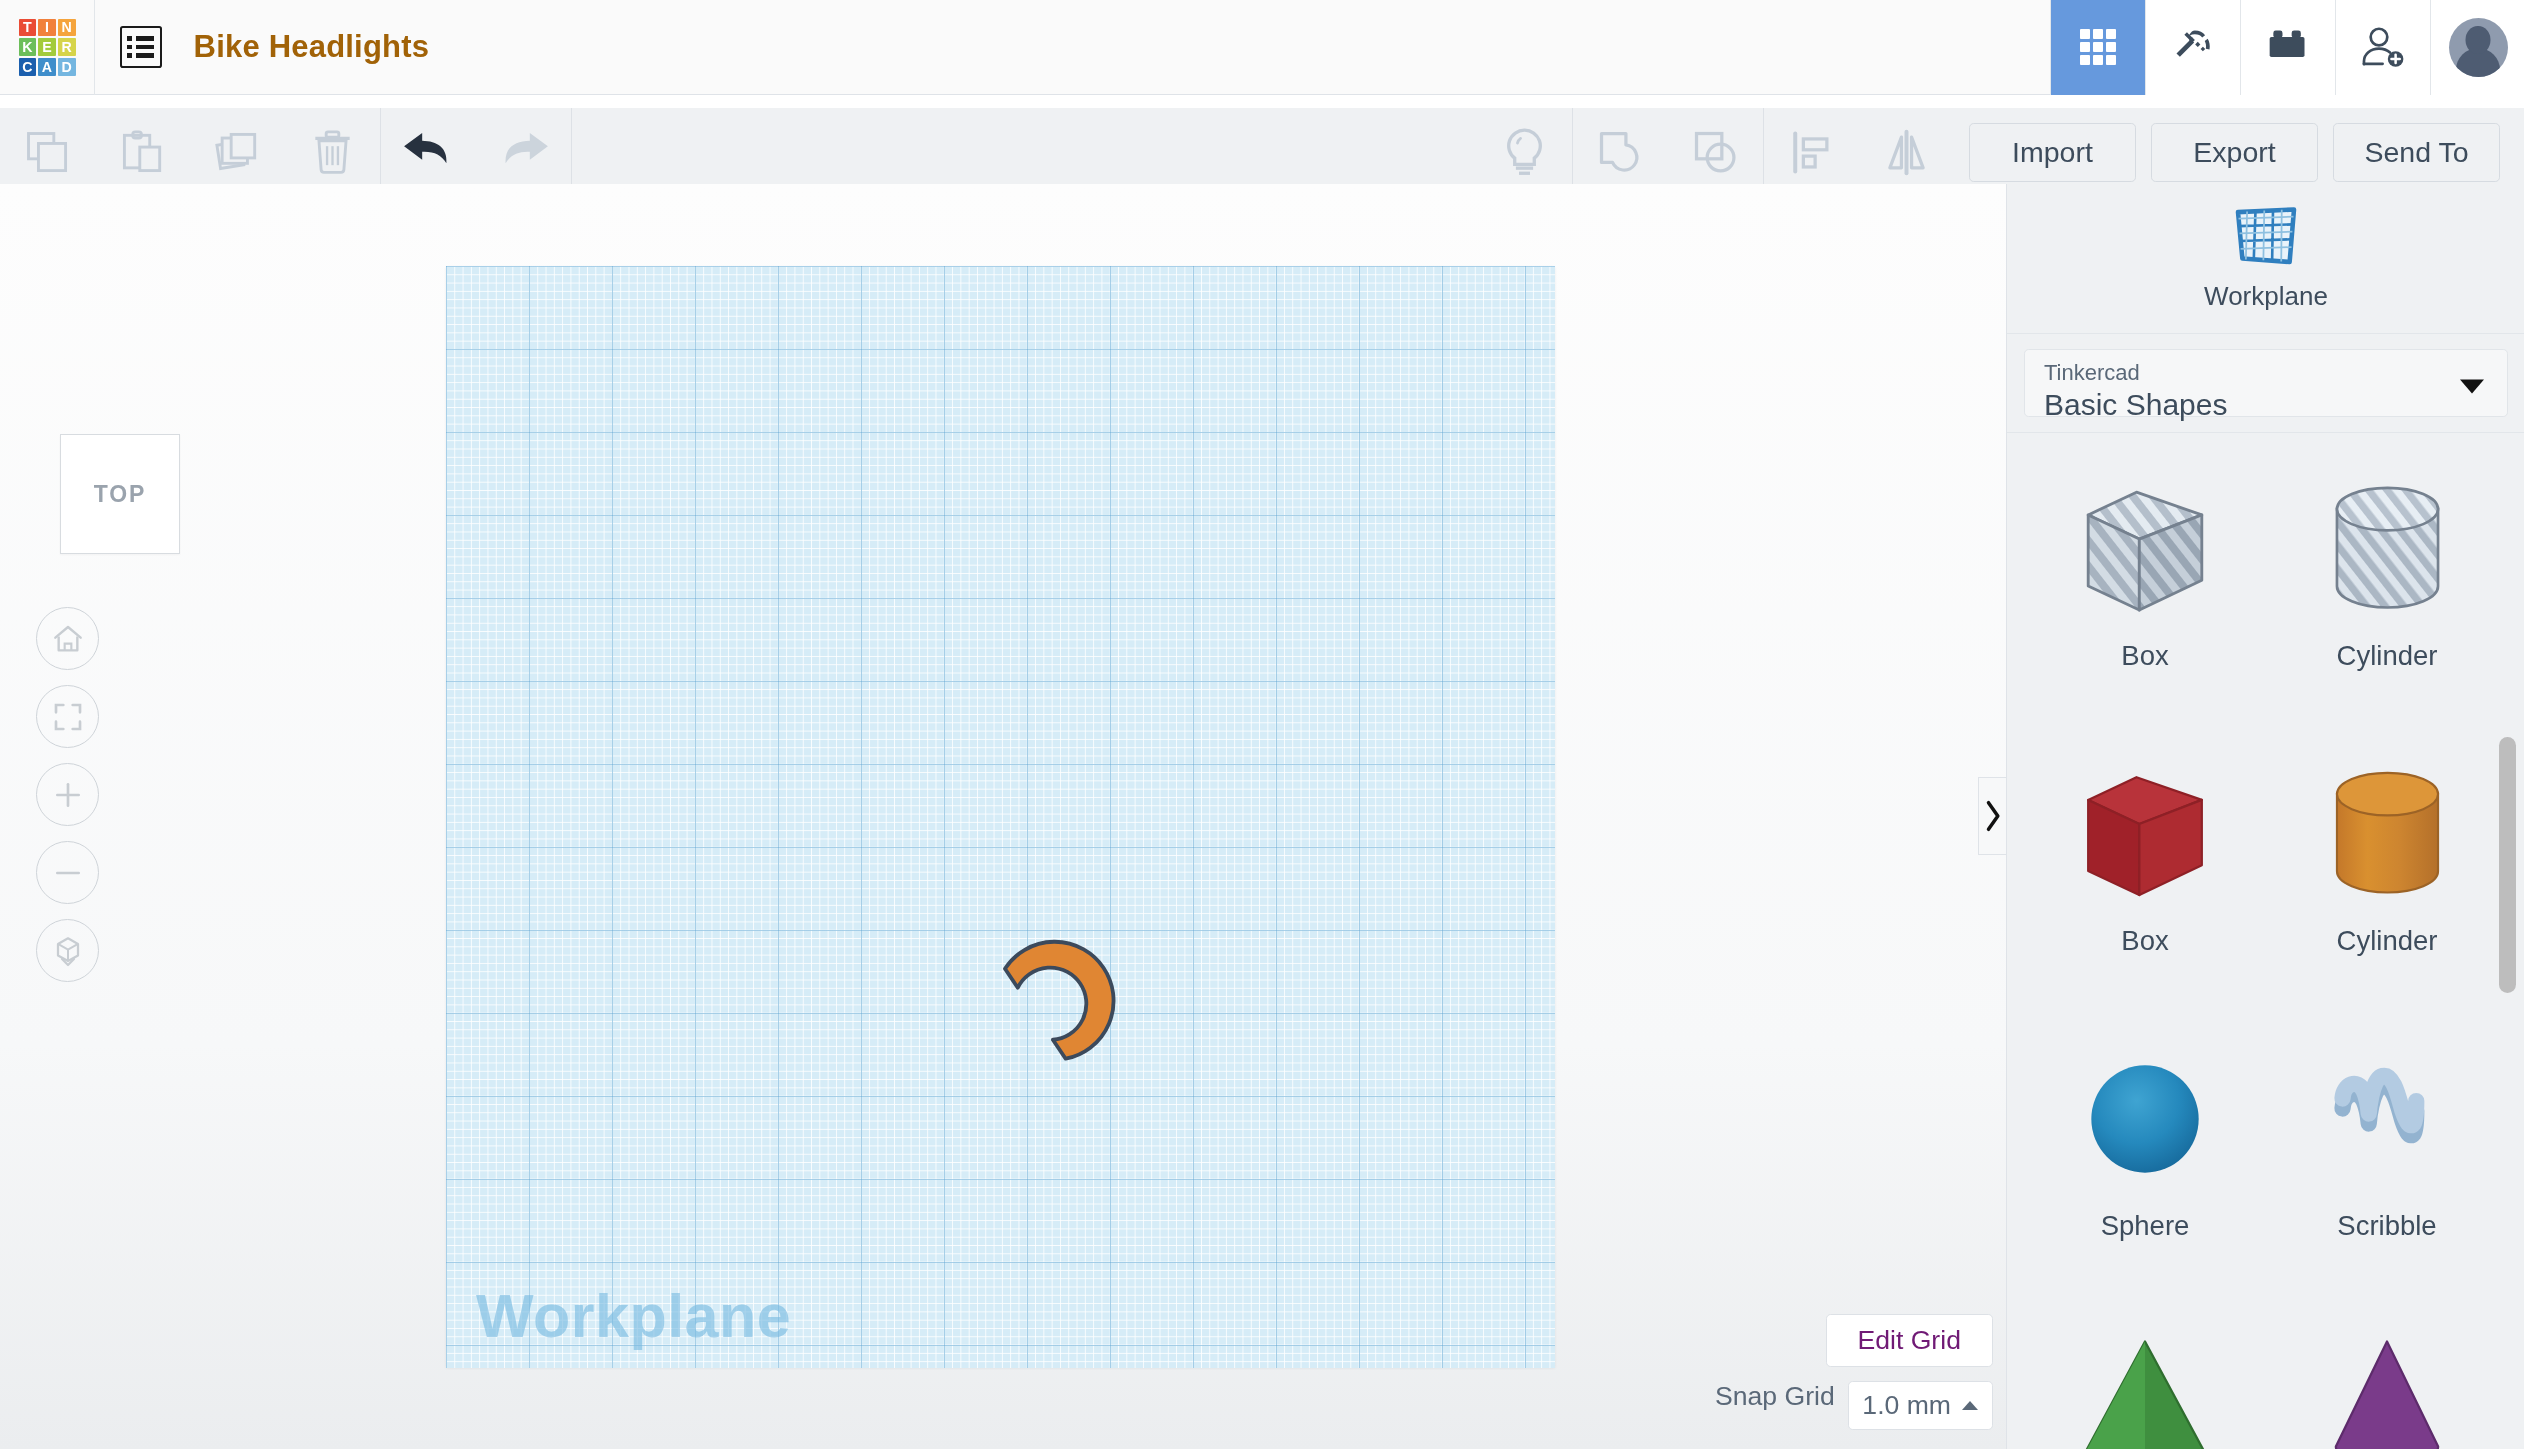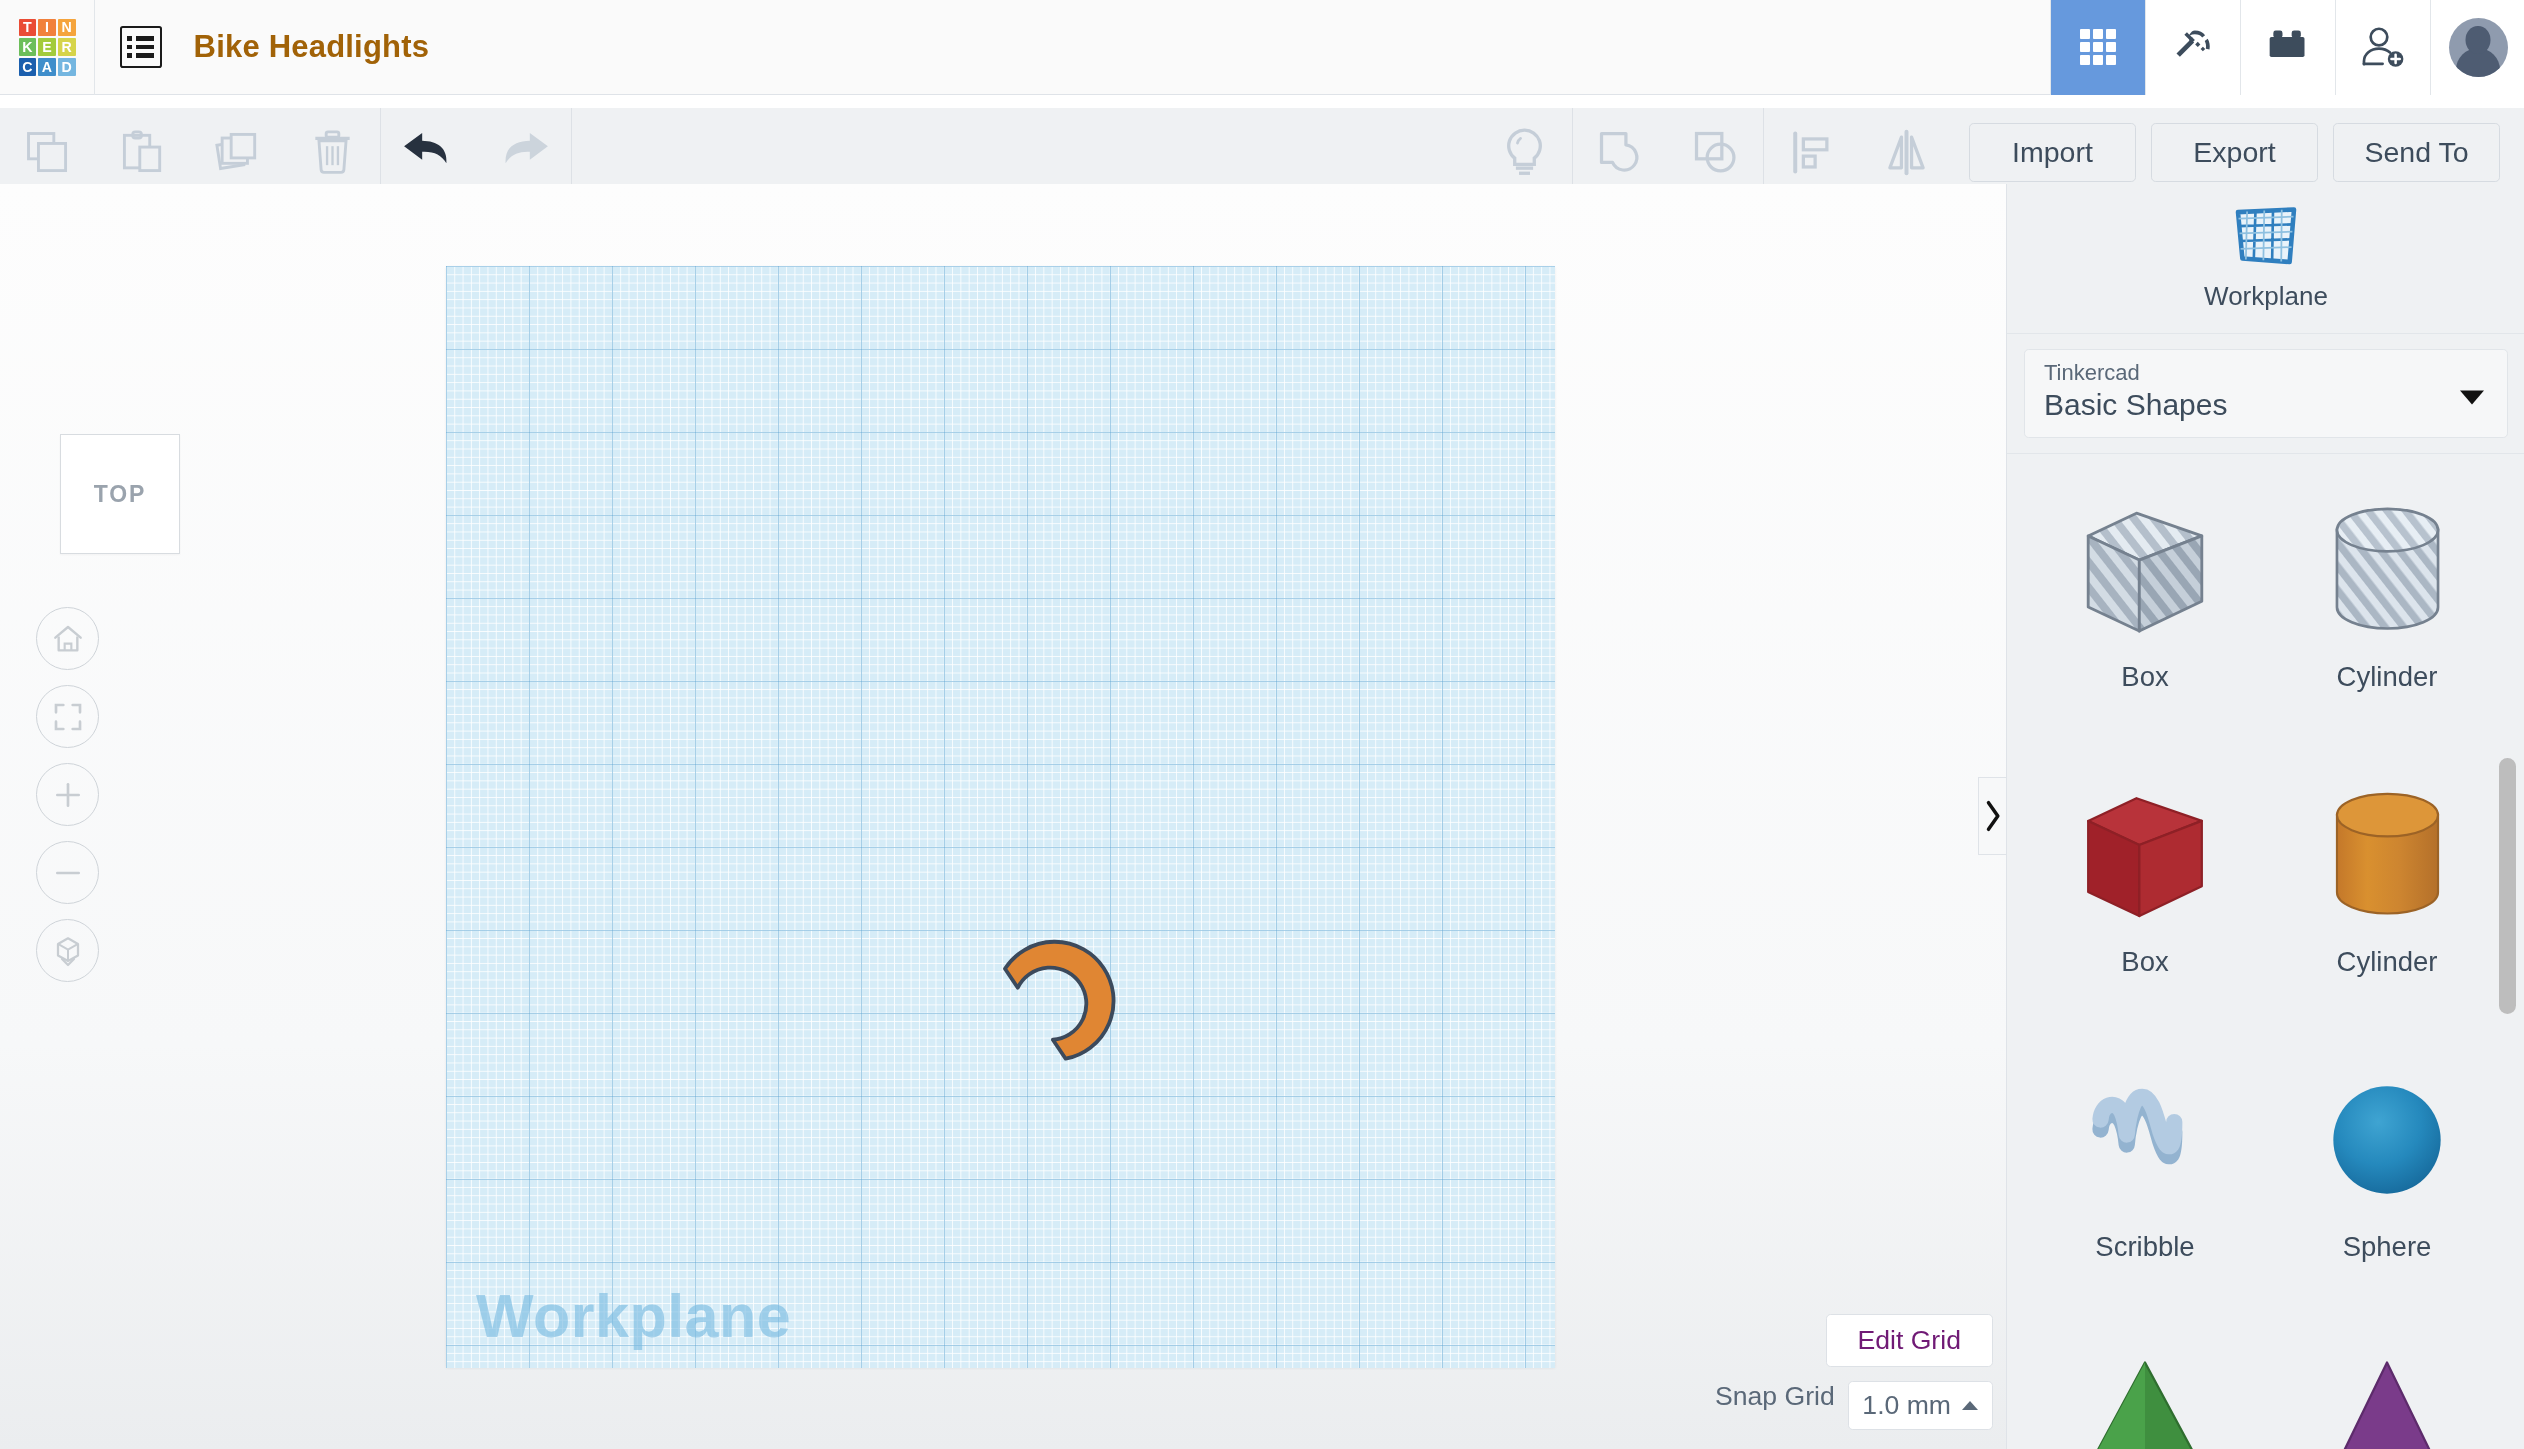--- a/index.html
+++ b/index.html
@@ -165,21 +165,21 @@
   
   .rpanel {
     position: absolute; left: 2006px; top: 184px; width: 519px; height: 1265px;
     background: #eff1f3; border-left: 0.9px solid #dfe3e8;
     display: flex; flex-direction: column;
   }
   .rp-top { display: flex; height: 150px; border-bottom: 0.9px solid #e2e6ea; }
   .rp-tool { flex: 1; display: flex; flex-direction: column; align-items: center; justify-content: center; gap: 11.4px; cursor: pointer; }
   .rp-tool span { font-size: 26px; color: #3d4c5c; }
   .rp-select {
-    margin: 15px 17px 0 17px; height: 89px; background: #f6f7f8;
+    margin: 15px 17px 0 17px; height: 68px; background: #f6f7f8;
     border: 0.9px solid #e1e5e9; border-radius: 4.7px; position: relative; cursor: pointer;
     padding: 11.4px 19px;
   }
   .rp-select .sm { font-size: 22px; color: #5a6878; line-height: 1.1; }
   .rp-select .lg { font-size: 30px; color: #3d4c5c; line-height: 1.25; }
   .rp-select .tri {
     position: absolute; right: 23px; top: 50%; transform: translateY(-25%);
     width: 0; height: 0; border-left: 12.3px solid transparent; border-right: 12.3px solid transparent; border-top: 14.2px solid #111;
   }
   .rp-divider { height: 0.9px; background: #e2e6ea; margin: 15px 0 0 0; }
@@ -542,42 +542,42 @@
               <ellipse cx="50" cy="20" rx="38" ry="16" fill="#dd9639" stroke="#9c6326" stroke-width="1.6"></ellipse>
             </svg>
           </div>
           <div class="glabel">Cylinder</div>
         </div>
       </div>
 
       <div class="grow">
         <div class="gcell">
           <div class="gthumb">
-            <svg width="129" height="125" viewBox="0 0 100 100">
-              <path d="M14 42c1-12 12-16 17-6 3 7 4 18 4 18s2-28 11-30 13 18 16 28c3 9 6 14 9 10 2-3 2-12 2-18" fill="none" stroke="#93b3d0" stroke-width="13" stroke-linecap="round" stroke-linejoin="round"></path>
-              <path d="M14 34c1-12 12-16 17-6 3 7 4 18 4 18s2-28 11-30 13 18 16 28c3 9 6 14 9 10 2-3 2-12 2-18" fill="none" stroke="#b3cbe2" stroke-width="13" stroke-linecap="round" stroke-linejoin="round"></path>
-            </svg>
-          </div>
-          <div class="glabel">Scribble</div>
-        </div>
-        <div class="gcell">
-          <div class="gthumb">
             <svg width="122" height="122" viewBox="0 0 100 100">
               <defs>
                 <radialGradient id="sphg" cx="42%" cy="33%" r="72%">
                   <stop offset="0" stop-color="#3fa4d2"></stop>
                     <stop offset=".55" stop-color="#2589bd"></stop>
                   <stop offset="1" stop-color="#16699b"></stop>
                 </radialGradient>
               </defs>
               <circle cx="50" cy="50" r="44" fill="url(#sphg)"></circle>
             </svg>
           </div>
           <div class="glabel">Sphere</div>
         </div>
+        <div class="gcell">
+          <div class="gthumb">
+            <svg width="129" height="125" viewBox="0 0 100 100">
+              <path d="M14 42c1-12 12-16 17-6 3 7 4 18 4 18s2-28 11-30 13 18 16 28c3 9 6 14 9 10 2-3 2-12 2-18" fill="none" stroke="#93b3d0" stroke-width="13" stroke-linecap="round" stroke-linejoin="round"></path>
+              <path d="M14 34c1-12 12-16 17-6 3 7 4 18 4 18s2-28 11-30 13 18 16 28c3 9 6 14 9 10 2-3 2-12 2-18" fill="none" stroke="#b3cbe2" stroke-width="13" stroke-linecap="round" stroke-linejoin="round"></path>
+            </svg>
+          </div>
+          <div class="glabel">Scribble</div>
+        </div>
       </div>
 
       <div class="grow">
         <div class="gcell">
           <div class="gthumb">
             <svg width="142" height="142" viewBox="0 0 100 100">
               <path d="M50 6L92 84H8z" fill="#3f8f3f" stroke="#2f6e2f" stroke-width="1.6" stroke-linejoin="round"></path>
               <path d="M50 6L50 84H8z" fill="#4aa24a"></path>
             </svg>
           </div>

